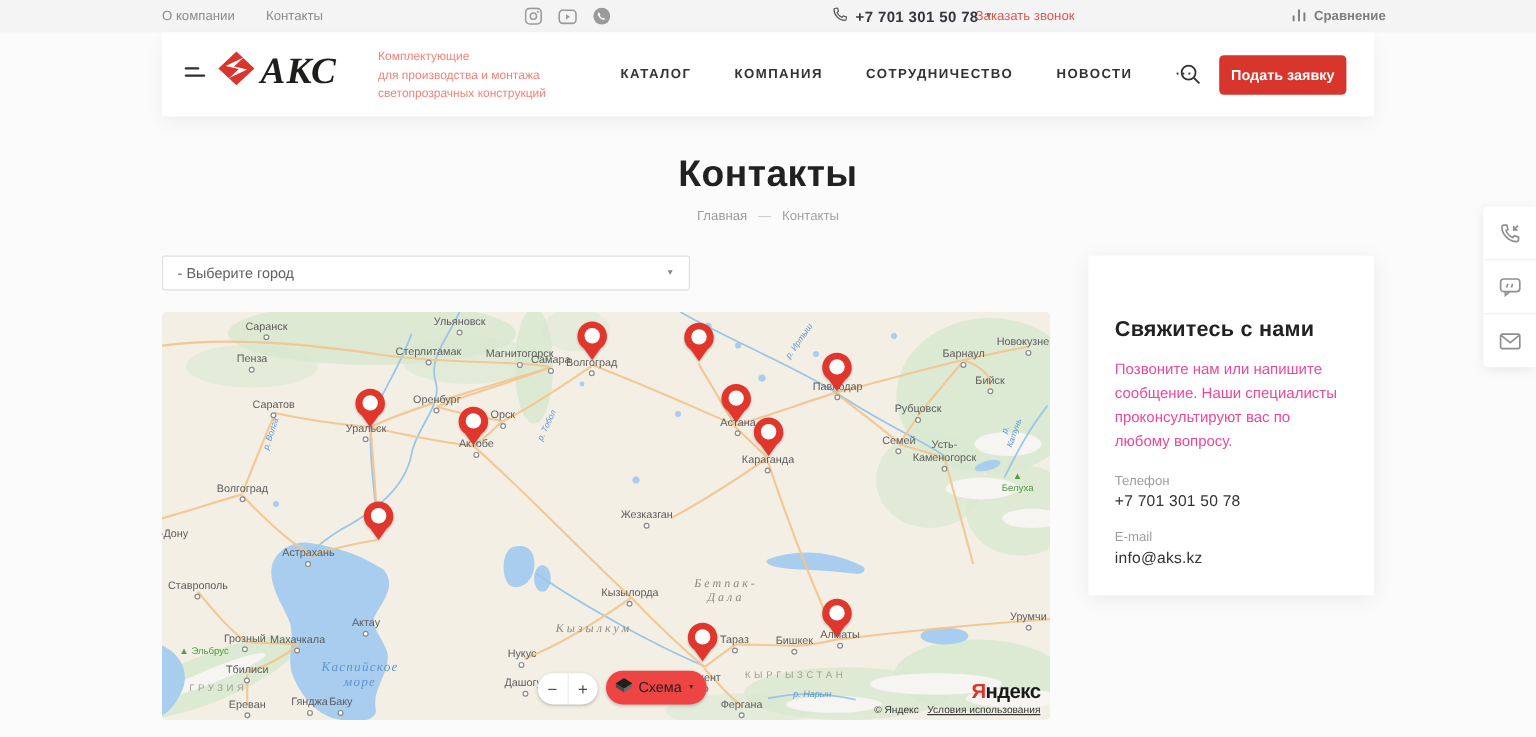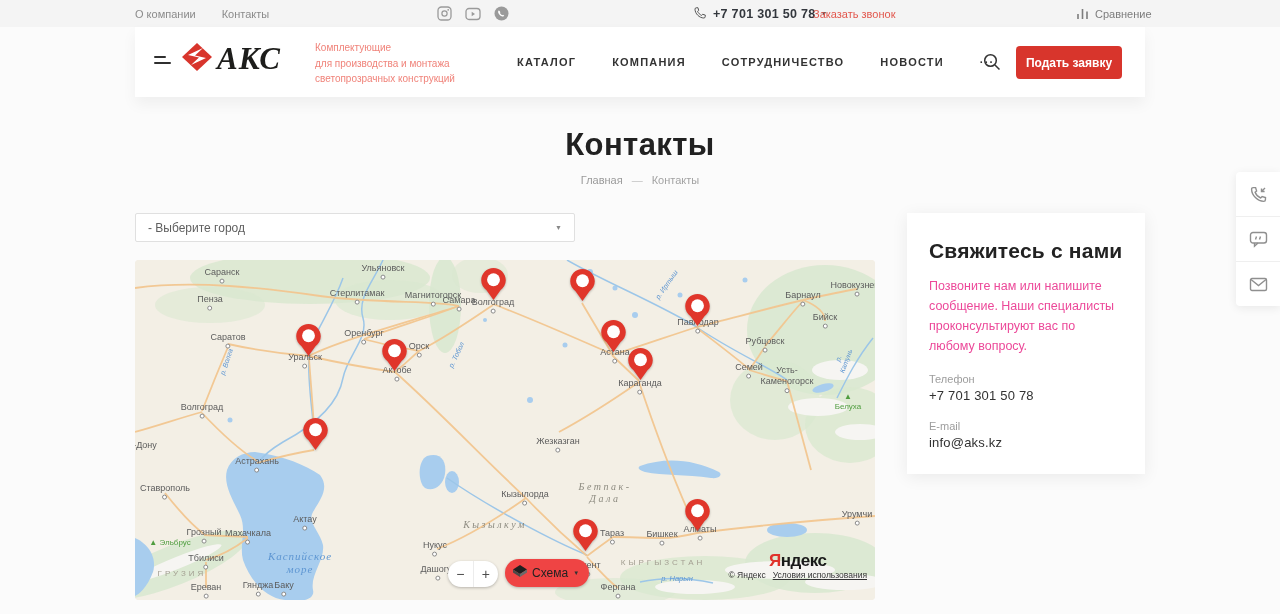--- a/index.html
+++ b/index.html
@@ -12,21 +12,21 @@
   
   .topbar{position:relative;height:27px;background:#f4f4f4;font-size:11px;color:#8b8b8b;}
   .tb-links{position:absolute;left:135px;top:0;height:27px;display:flex;align-items:center;gap:26px;}
   .tb-link{color:#8b8b8b;cursor:pointer;}
   .tb-social{position:absolute;left:437px;top:0;height:27px;display:flex;align-items:center;gap:13px;}
   .tb-social svg{display:block;}
   .tb-phone{position:absolute;left:694px;top:0;height:27px;display:flex;align-items:center;gap:7px;}
   .tb-phone .num{font-size:12.5px;font-weight:bold;color:#33373d;letter-spacing:.3px;}
   .tb-caret{font-size:7px;color:#555;margin-left:-2px;}
   .tb-order{position:absolute;left:813px;top:0;height:27px;display:flex;align-items:center;color:#e2574d;}
-  .tb-compare{position:absolute;left:1076px;top:0;height:27px;display:flex;align-items:center;gap:6px;color:#7d7d7d;}
+  .tb-compare{position:absolute;left:1076px;top:0;height:27px;display:flex;align-items:center;gap:6px;color:#7d7d7d;font-weight:bold;}
   
   .header{position:relative;margin-left:135px;width:1010px;height:70px;background:#fff;
     box-shadow:0 7px 14px rgba(0,0,0,.05);}
   .burger{position:absolute;left:19px;top:29px;width:17px;cursor:pointer;}
   .burger span{display:block;height:2px;background:#2f2f2f;margin-bottom:4px;border-radius:1px;}
   .burger span:first-child{width:12px;}
   .logo{position:absolute;left:46px;top:14px;display:flex;align-items:center;gap:4px;cursor:pointer;}
   .logo-text{font-family:"Liberation Serif",serif;font-style:italic;font-weight:bold;
     font-size:31px;color:#1d1d1b;letter-spacing:1px;}
   .tagline{position:absolute;left:180px;top:13px;font-size:10px;line-height:1.55;color:#f0837a;}
@@ -66,29 +66,29 @@
   
   .zoom-pill{position:absolute;left:313px;top:301px;width:50px;height:26px;background:#fff;
     border-radius:13px;box-shadow:0 1px 3px rgba(0,0,0,.25);display:flex;}
   .zoom-pill .z{flex:1;display:flex;align-items:center;justify-content:center;font-size:14px;
     color:#4d4d4d;cursor:pointer;}
   .zoom-pill .z:first-child{border-right:1px solid #ececec;}
   .layer-pill{position:absolute;left:370px;top:299px;height:28px;padding:0 10px 0 8px;background:#ef4444;
     border-radius:14px;box-shadow:0 1px 3px rgba(0,0,0,.25);display:flex;align-items:center;gap:5px;
     font-size:12px;color:#222;cursor:pointer;}
   .layer-pill .caret{font-size:6px;color:#333;}
-  .ymap-attr{position:absolute;right:8px;bottom:20px;text-align:center;}
+  .ymap-attr{position:absolute;right:8px;bottom:4px;text-align:right;}
   .ymap-logo{font-size:17px;font-weight:bold;letter-spacing:-.5px;color:#1a1a1a;line-height:1;}
   .ymap-logo .ya{color:#e0332b;}
   .ymap-copy{margin-top:1px;font-size:8.5px;color:#333;}
   .ymap-copy a{color:#333;text-decoration:underline;margin-left:7px;}
   
   .contact-card{position:absolute;left:772px;top:0;width:238px;box-sizing:border-box;background:#fff;
     box-shadow:0 3px 16px rgba(0,0,0,.07);padding:26px 22px 24px;}
-  .cc-title{font-size:21px;font-weight:bold;color:#222;letter-spacing:.2px;}
+  .cc-title{font-size:18px;font-weight:bold;color:#222;letter-spacing:.2px;margin-top:25px;}
   .cc-text{margin-top:13px;font-size:12.5px;line-height:1.6;color:#ec4899;}
   .cc-label{margin-top:17px;font-size:11px;color:#9d9d9d;}
   .cc-value{margin-top:3px;font-size:13px;color:#323232;letter-spacing:.2px;}
   .cc-btn{margin-top:21px;width:100%;height:36px;background:#fff;border:1px solid #ecc9c5;
     border-radius:3px;color:#d8352c;font-size:12px;font-weight:bold;cursor:pointer;
     font-family:"Liberation Sans",sans-serif;}
   
   .dock{position:absolute;right:0;top:172px;width:44px;background:#fff;border-radius:4px 0 0 4px;
     box-shadow:0 2px 10px rgba(0,0,0,.08);}
   .dock-item{height:44px;display:flex;align-items:center;justify-content:center;cursor:pointer;}
@@ -306,21 +306,21 @@
         <div class="m-lbl city" style="left: 93px; top: 80px;"><span>Саратов</span><span class="dot"></span></div>
         <div class="m-lbl city" style="left: 229px; top: 76px;"><span>Оренбург</span><span class="dot"></span></div>
         <div class="m-lbl city" style="left: 284px; top: 89px;"><span>Орск</span><span class="dot"></span></div>
         <div class="m-lbl city" style="left: 67px; top: 150px;"><span>Волгоград</span><span class="dot"></span></div>
         <div class="m-lbl city" style="left: 170px; top: 100px;"><span>Уральск</span><span class="dot"></span></div>
         <div class="m-lbl city" style="left: 262px; top: 113px;"><span>Актобе</span><span class="dot"></span></div>
         <div class="m-lbl city" style="left: 358px; top: 45px;"><span>Волгоград</span><span class="dot"></span></div>
         <div class="m-lbl city" style="left: 480px; top: 95px;"><span>Астана</span><span class="dot"></span></div>
         <div class="m-lbl city" style="left: 563px; top: 65px;"><span>Павлодар</span><span class="dot"></span></div>
         <div class="m-lbl city" style="left: 505px; top: 126px;"><span>Караганда</span><span class="dot"></span></div>
-        <div class="m-lbl city" style="left: 423px; top: 172px; margin-top: 12px;"><span>Жезказган</span><span class="dot"></span></div>
+        <div class="m-lbl city" style="left: 404px; top: 172px;"><span>Жезказган</span><span class="dot"></span></div>
         <div class="m-lbl city" style="left: 390px; top: 237px;"><span>Кызылорда</span><span class="dot"></span></div>
         <div class="m-lbl city" style="left: 477px; top: 276px;"><span>Тараз</span><span class="dot"></span></div>
         <div class="m-lbl city" style="left: 527px; top: 277px;"><span>Бишкек</span><span class="dot"></span></div>
         <div class="m-lbl city" style="left: 565px; top: 272px;"><span>Алматы</span><span class="dot"></span></div>
         <div class="m-lbl city" style="left: 453px; top: 308px;"><span>шкент</span><span class="dot"></span></div>
         <div class="m-lbl city" style="left: 483px; top: 330px;"><span>Фергана</span><span class="dot"></span></div>
         <div class="m-lbl city" style="left: 668px; top: 38px;"><span>Барнаул</span><span class="dot"></span></div>
         <div class="m-lbl city" style="left: 722px; top: 28px;"><span>Новокузнецк</span><span class="dot"></span></div>
         <div class="m-lbl city" style="left: 690px; top: 60px;"><span>Бийск</span><span class="dot"></span></div>
         <div class="m-lbl city" style="left: 630px; top: 84px;"><span>Рубцовск</span><span class="dot"></span></div>

